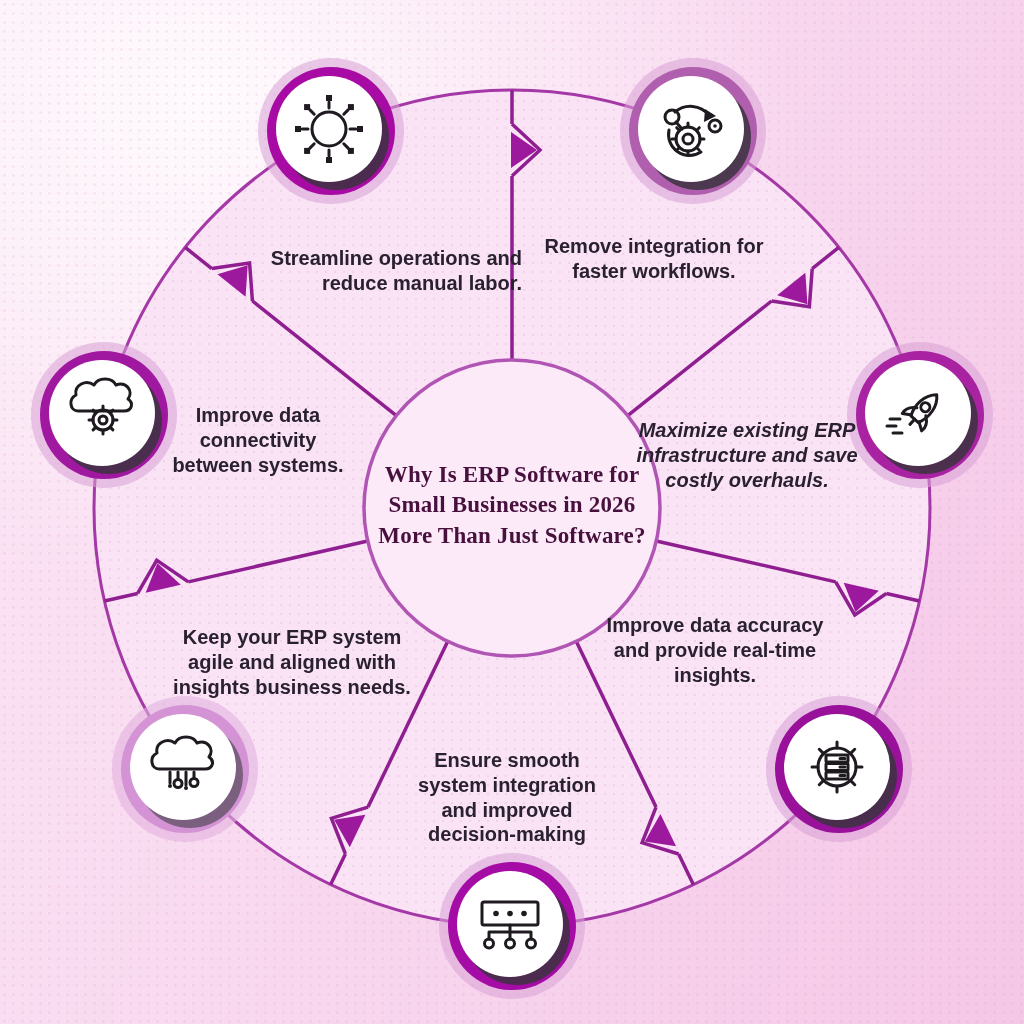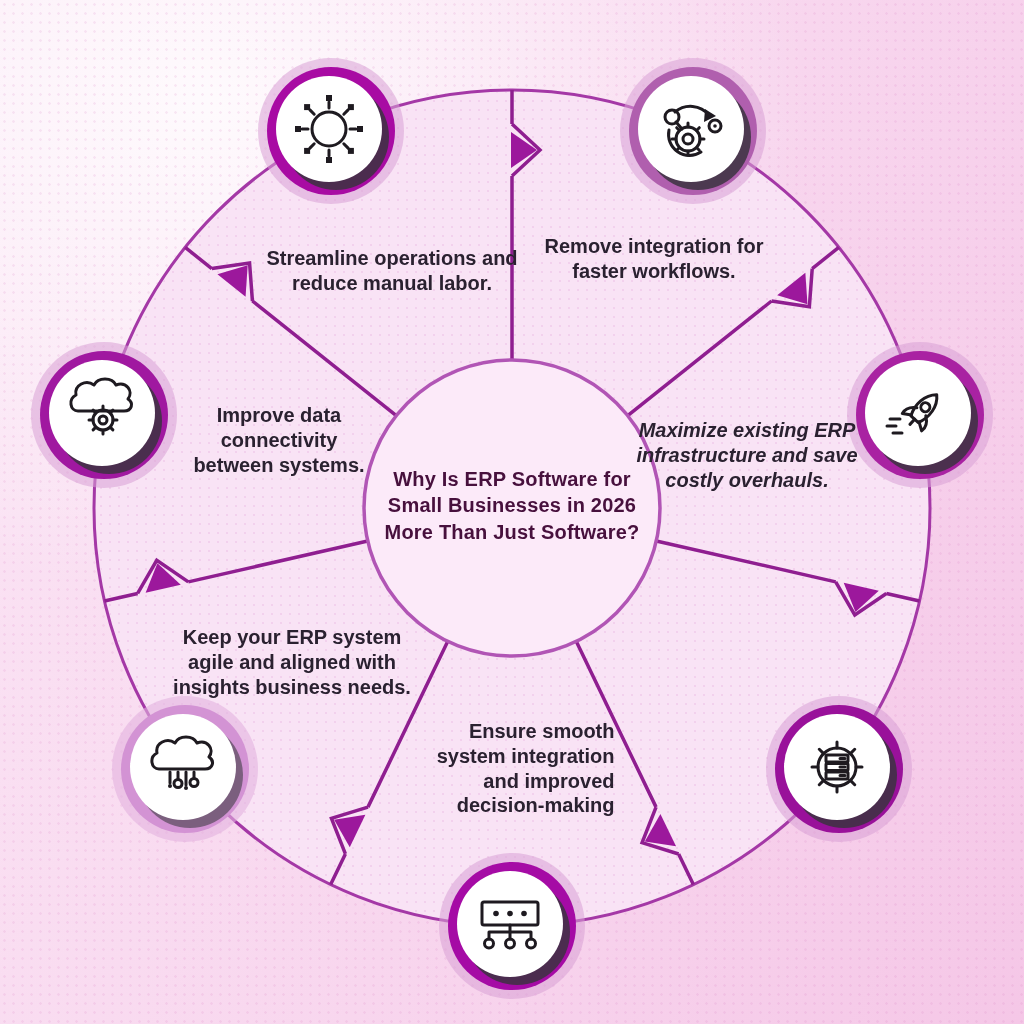--- a/index.html
+++ b/index.html
@@ -18,21 +18,21 @@
   svg.wheel{position:absolute;left:0;top:0;}
   .seg-label{
     position:absolute;transform:translate(-50%,-50%);
     text-align:center;font-weight:bold;color:#2a2130;
     font-size:20px;line-height:1.24;
   }
   .center-title{
     position:absolute;left:512px;top:506px;width:280px;
     transform:translate(-50%,-50%);
     text-align:center;font-weight:bold;color:#47103d;
-    font-size:20px;line-height:1.32;letter-spacing:.2px;
+    font-size:23px;line-height:1.32;letter-spacing:.2px;font-family:Liberation Serif, serif;
   }
   .ln{stroke:#1e1a20;stroke-width:3;fill:none;stroke-linecap:round;stroke-linejoin:round;}
   .fl{fill:#1e1a20;stroke:none;}
 </style>
 </head>
 <body>
 
 <div class="canvas">
 
   <svg class="wheel" width="1024" height="1024" viewBox="0 0 1024 1024">
@@ -209,22 +209,23 @@
           <g class="ln" stroke-width="4.5">
             <path d="M10,0 L14,0 M7.1,7.1 L9.9,9.9 M0,10 L0,14 M-7.1,7.1 L-9.9,9.9 M-10,0 L-14,0 M-7.1,-7.1 L-9.9,-9.9 M0,-10 L0,-14 M7.1,-7.1 L9.9,-9.9"></path>
           </g>
           <circle r="10" class="ln" fill="#ffffff"></circle>
           <circle r="4" class="ln"></circle>
         </g>
       </g>
     </g>
   </svg>
 
-  <div class="seg-label" style="left:392px;top:271px;width:260px;">Streamline operations and reduce manual labor.</div>
+  <div class="seg-label" style="left:392px;top:271px;width:260px;text-align:right;">Streamline operations and reduce manual labor.</div>
   <div class="seg-label" style="left:654px;top:259px;width:270px;">Remove integration for faster workflows.</div>
   <div class="seg-label" style="left:747px;top:455px;width:225px;font-style:italic;">Maximize existing ERP infrastructure and save costly overhauls.</div>
-  <div class="seg-label" style="left:507px;top:769px;width:215px;text-align:right;">Ensure smooth system integration and improved decision-making</div>
+  <div class="seg-label" style="left:715px;top:650px;width:250px;">Improve data accuracy and provide real-time insights.</div>
+  <div class="seg-label" style="left:507px;top:798px;width:215px;">Ensure smooth system integration and improved decision-making</div>
   <div class="seg-label" style="left:292px;top:662px;width:255px;">Keep your ERP system agile and aligned with insights business needs.</div>
-  <div class="seg-label" style="left:279px;top:440px;width:200px;">Improve data connectivity between systems.</div>
+  <div class="seg-label" style="left:258px;top:440px;width:200px;">Improve data connectivity between systems.</div>
 
   <div class="center-title">Why Is ERP Software for Small Businesses in 2026 More Than Just Software?</div>
 
 </div>
 
 </body></html>

